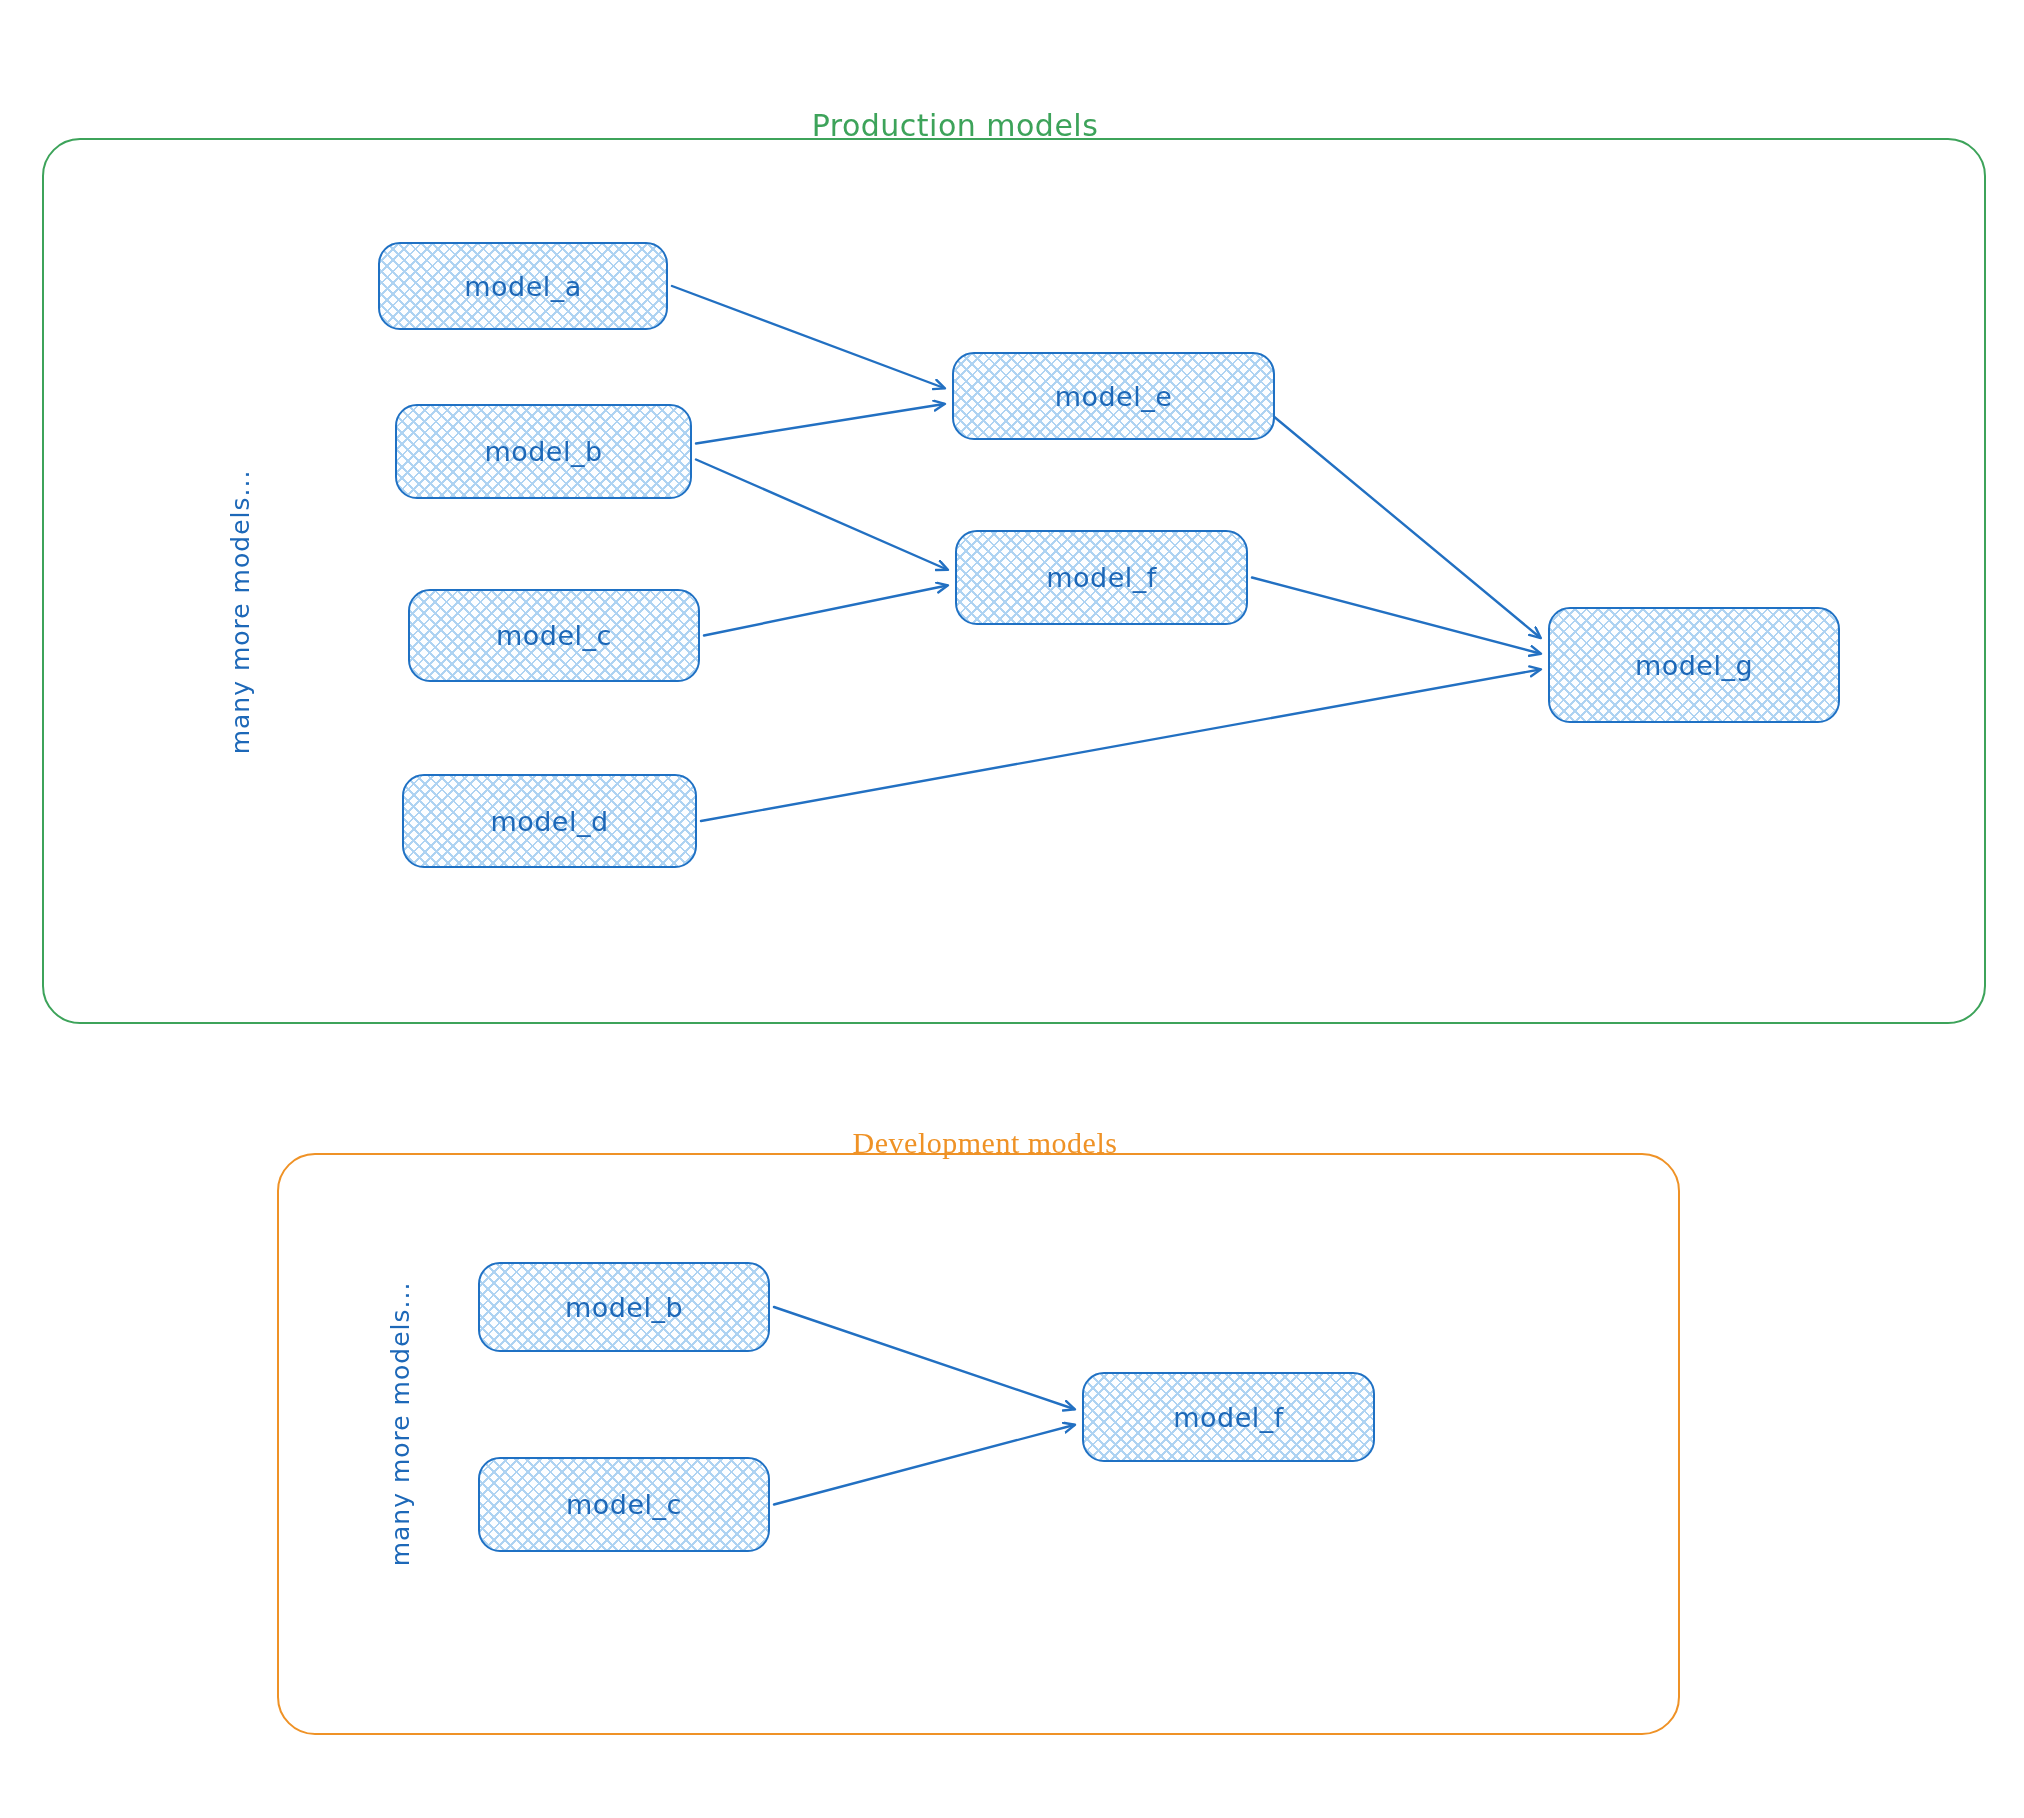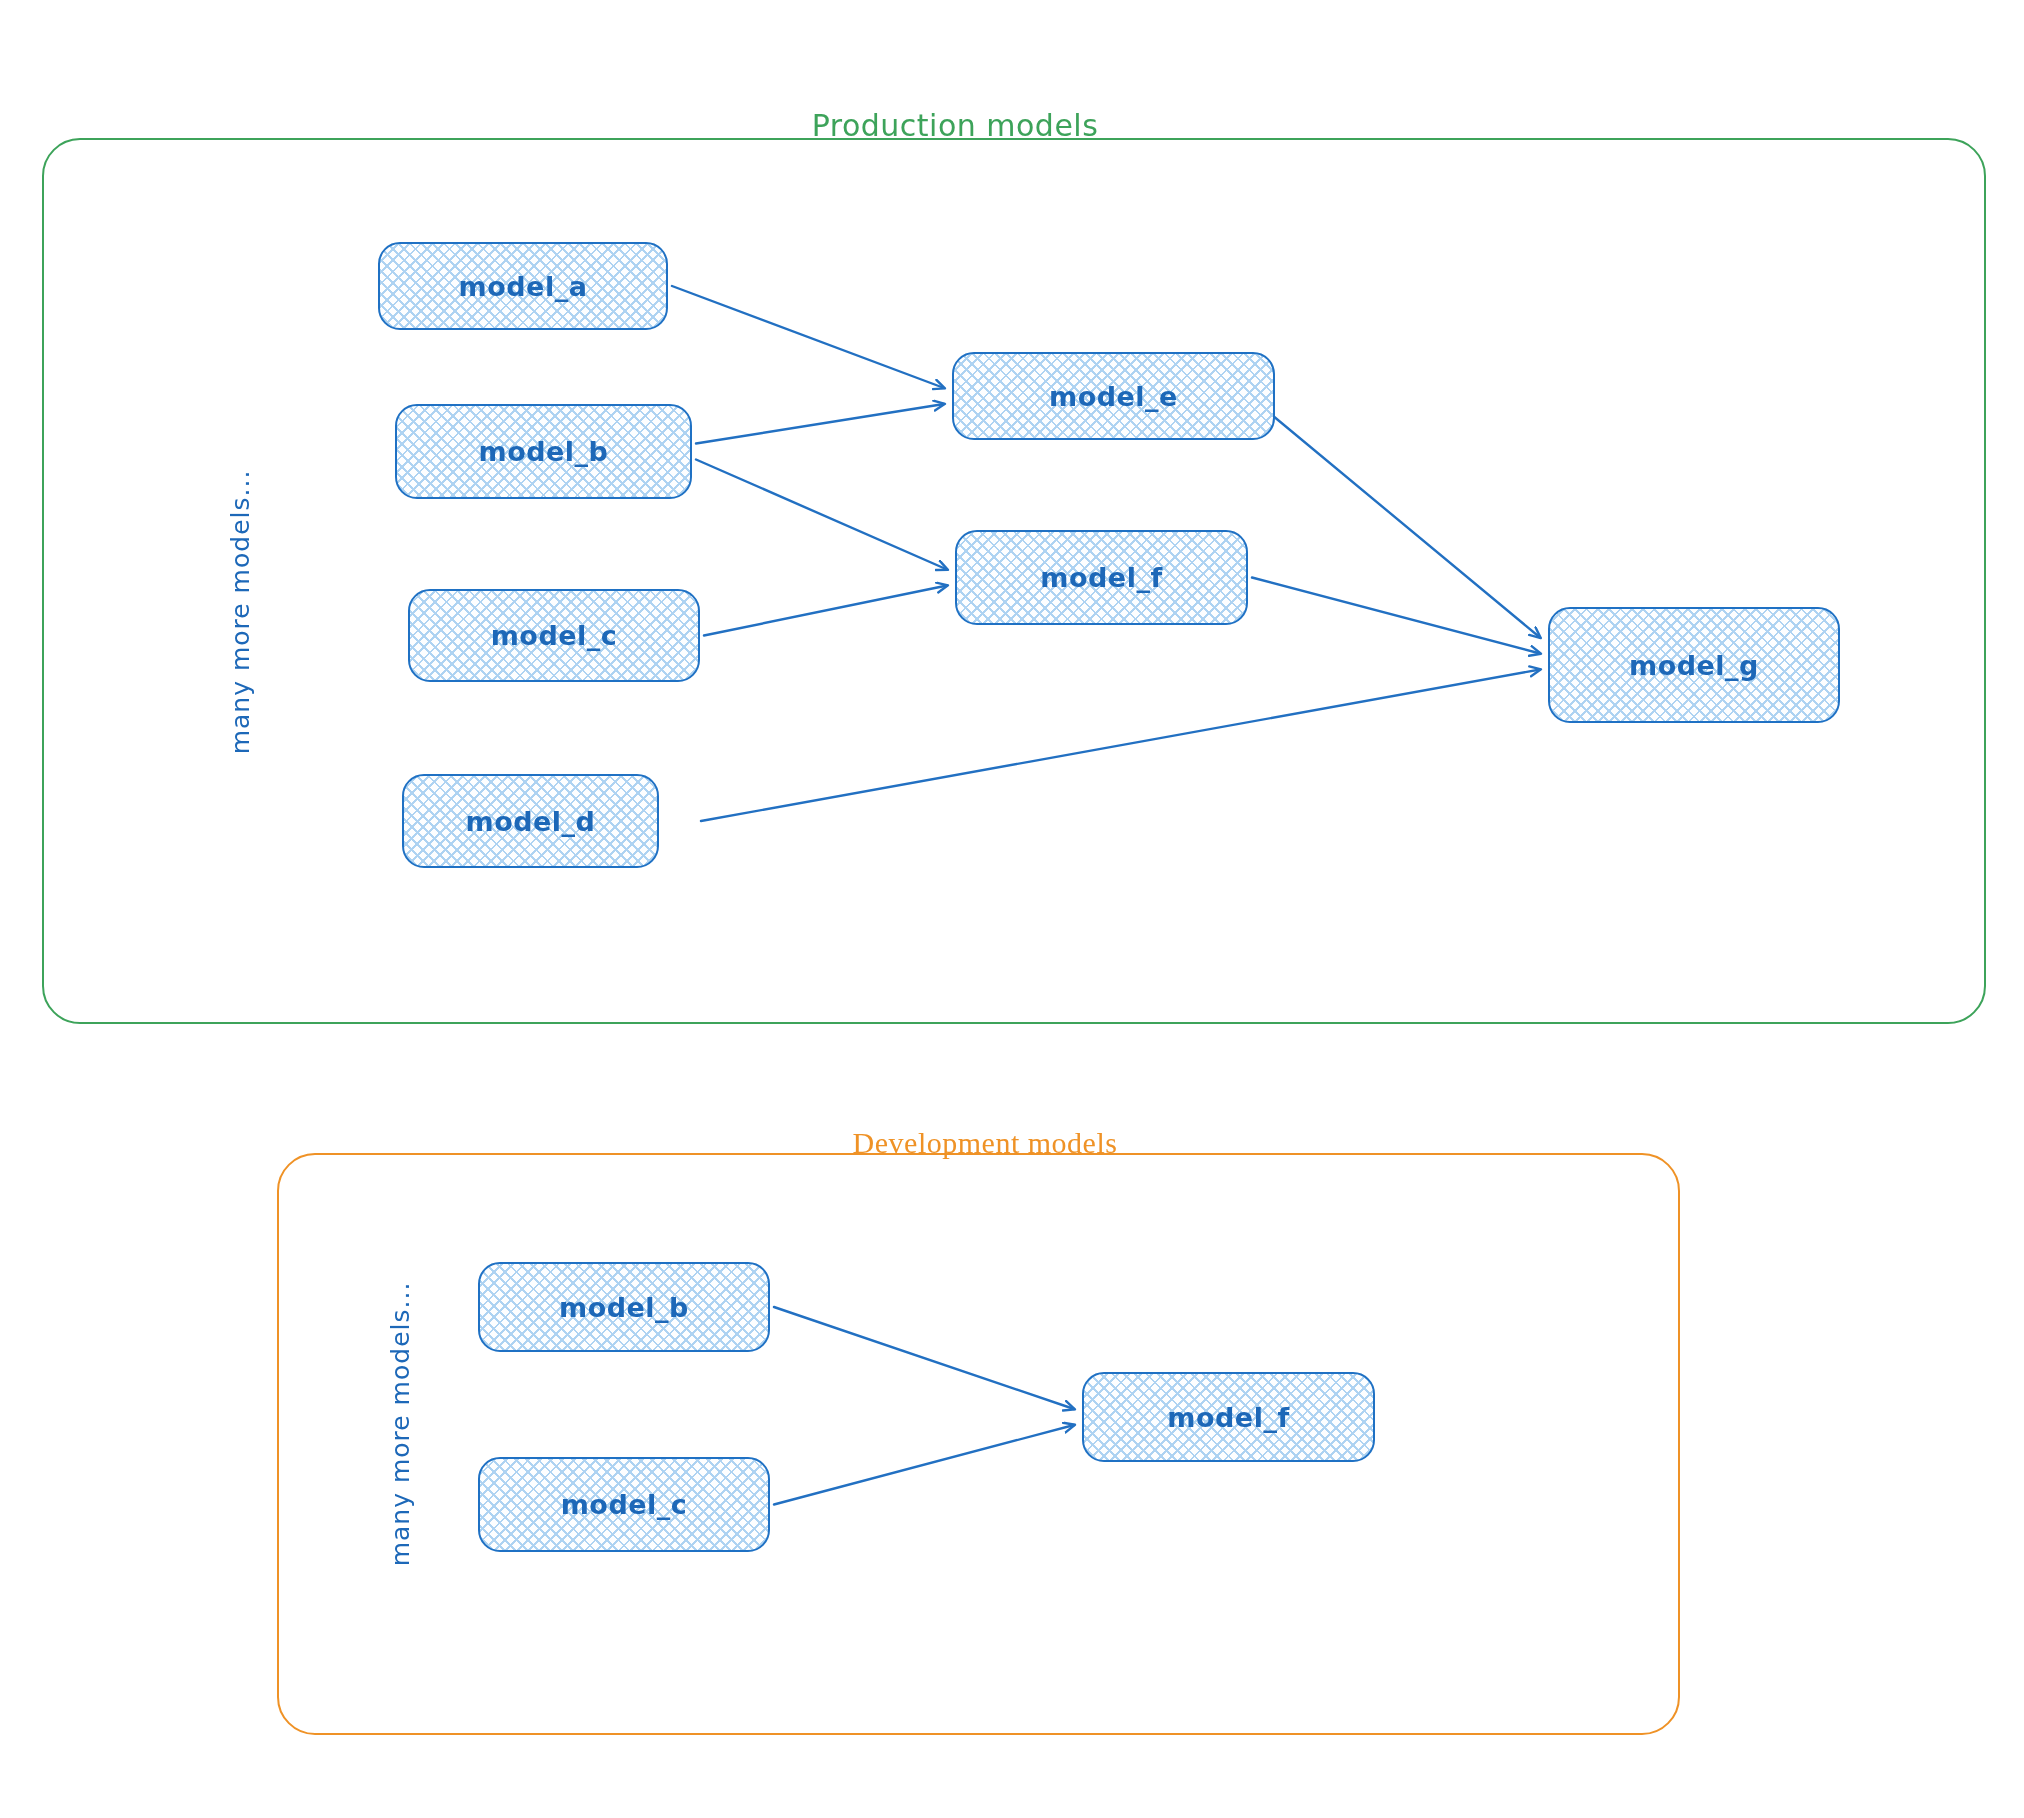--- a/index.html
+++ b/index.html
@@ -43,21 +43,21 @@
     border:2.5px solid;
     border-radius:22px;
     display:flex;align-items:center;justify-content:center;
     box-sizing:border-box;
     background-color:#fdfeff;
     cursor:pointer;
   }
   .node-label{
     font-size:27px;
     letter-spacing:.5px;
-    font-weight:700;
+    font-weight:400;
     white-space:nowrap;
   }
 </style>
 </head>
 <body>
 
 <div id="canvas">
 
   <div class="section-border" style="left: 42px; top: 138px; width: 1940px; height: 882px; border-color: rgb(61, 163, 90);"></div>
   <div class="section-border" style="left: 277px; top: 1153px; width: 1399px; height: 578px; border-color: rgb(239, 146, 38);"></div>
@@ -90,21 +90,21 @@
   <div id="node-layer">
       <div class="node" style="left: 378px; top: 242px; width: 290px; height: 88px; border-color: rgb(31, 113, 196); background-image: repeating-linear-gradient(45deg, rgb(174, 211, 242) 0px, rgb(174, 211, 242) 2px, transparent 2px, transparent 8px), repeating-linear-gradient(-45deg, rgb(174, 211, 242) 0px, rgb(174, 211, 242) 2px, transparent 2px, transparent 8px);">
         <span class="node-label" style="color: rgb(29, 104, 184);">model_a</span>
       </div>
       <div class="node" style="left: 395px; top: 404px; width: 297px; height: 95px; border-color: rgb(31, 113, 196); background-image: repeating-linear-gradient(45deg, rgb(174, 211, 242) 0px, rgb(174, 211, 242) 2px, transparent 2px, transparent 8px), repeating-linear-gradient(-45deg, rgb(174, 211, 242) 0px, rgb(174, 211, 242) 2px, transparent 2px, transparent 8px);">
         <span class="node-label" style="color: rgb(29, 104, 184);">model_b</span>
       </div>
       <div class="node" style="left: 408px; top: 589px; width: 292px; height: 93px; border-color: rgb(31, 113, 196); background-image: repeating-linear-gradient(45deg, rgb(174, 211, 242) 0px, rgb(174, 211, 242) 2px, transparent 2px, transparent 8px), repeating-linear-gradient(-45deg, rgb(174, 211, 242) 0px, rgb(174, 211, 242) 2px, transparent 2px, transparent 8px);">
         <span class="node-label" style="color: rgb(29, 104, 184);">model_c</span>
       </div>
-      <div class="node" style="left: 402px; top: 774px; width: 257px; height: 94px; border-color: rgb(31, 113, 196); background-image: repeating-linear-gradient(45deg, rgb(174, 211, 242) 0px, rgb(174, 211, 242) 2px, transparent 2px, transparent 8px), repeating-linear-gradient(-45deg, rgb(174, 211, 242) 0px, rgb(174, 211, 242) 2px, transparent 2px, transparent 8px);">
+      <div class="node" style="left: 402px; top: 774px; width: 295px; height: 94px; border-color: rgb(31, 113, 196); background-image: repeating-linear-gradient(45deg, rgb(174, 211, 242) 0px, rgb(174, 211, 242) 2px, transparent 2px, transparent 8px), repeating-linear-gradient(-45deg, rgb(174, 211, 242) 0px, rgb(174, 211, 242) 2px, transparent 2px, transparent 8px);">
         <span class="node-label" style="color: rgb(29, 104, 184);">model_d</span>
       </div>
       <div class="node" style="left: 952px; top: 352px; width: 323px; height: 88px; border-color: rgb(31, 113, 196); background-image: repeating-linear-gradient(45deg, rgb(174, 211, 242) 0px, rgb(174, 211, 242) 2px, transparent 2px, transparent 8px), repeating-linear-gradient(-45deg, rgb(174, 211, 242) 0px, rgb(174, 211, 242) 2px, transparent 2px, transparent 8px);">
         <span class="node-label" style="color: rgb(29, 104, 184);">model_e</span>
       </div>
       <div class="node" style="left: 955px; top: 530px; width: 293px; height: 95px; border-color: rgb(31, 113, 196); background-image: repeating-linear-gradient(45deg, rgb(174, 211, 242) 0px, rgb(174, 211, 242) 2px, transparent 2px, transparent 8px), repeating-linear-gradient(-45deg, rgb(174, 211, 242) 0px, rgb(174, 211, 242) 2px, transparent 2px, transparent 8px);">
         <span class="node-label" style="color: rgb(29, 104, 184);">model_f</span>
       </div>
       <div class="node" style="left: 1548px; top: 607px; width: 292px; height: 116px; border-color: rgb(31, 113, 196); background-image: repeating-linear-gradient(45deg, rgb(174, 211, 242) 0px, rgb(174, 211, 242) 2px, transparent 2px, transparent 8px), repeating-linear-gradient(-45deg, rgb(174, 211, 242) 0px, rgb(174, 211, 242) 2px, transparent 2px, transparent 8px);">
         <span class="node-label" style="color: rgb(29, 104, 184);">model_g</span>

